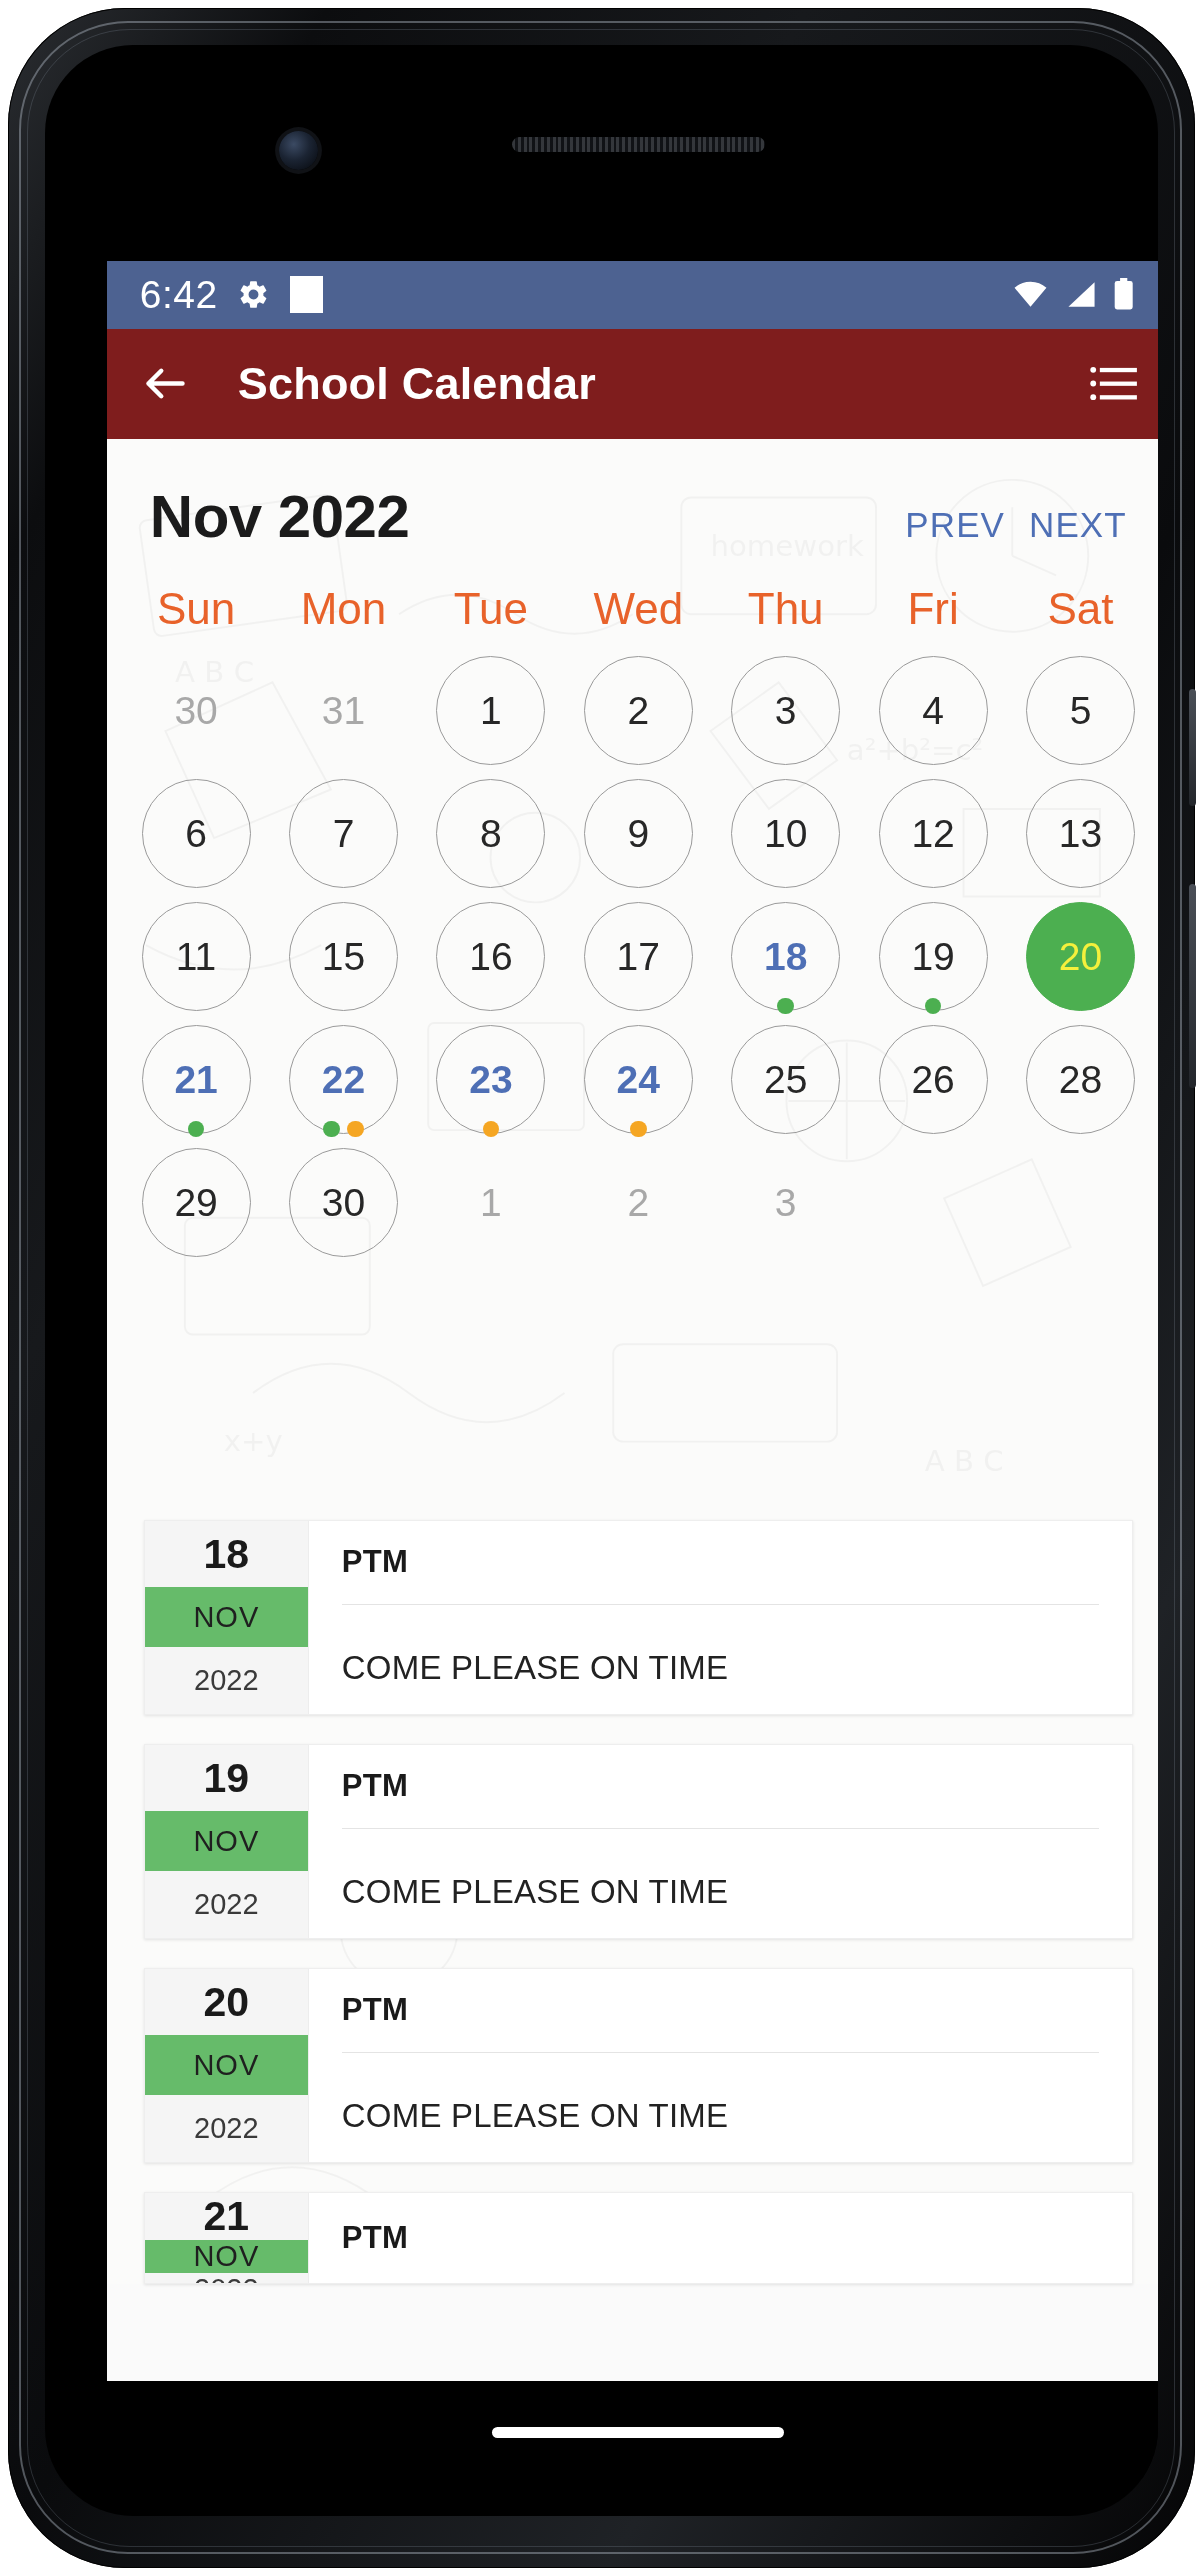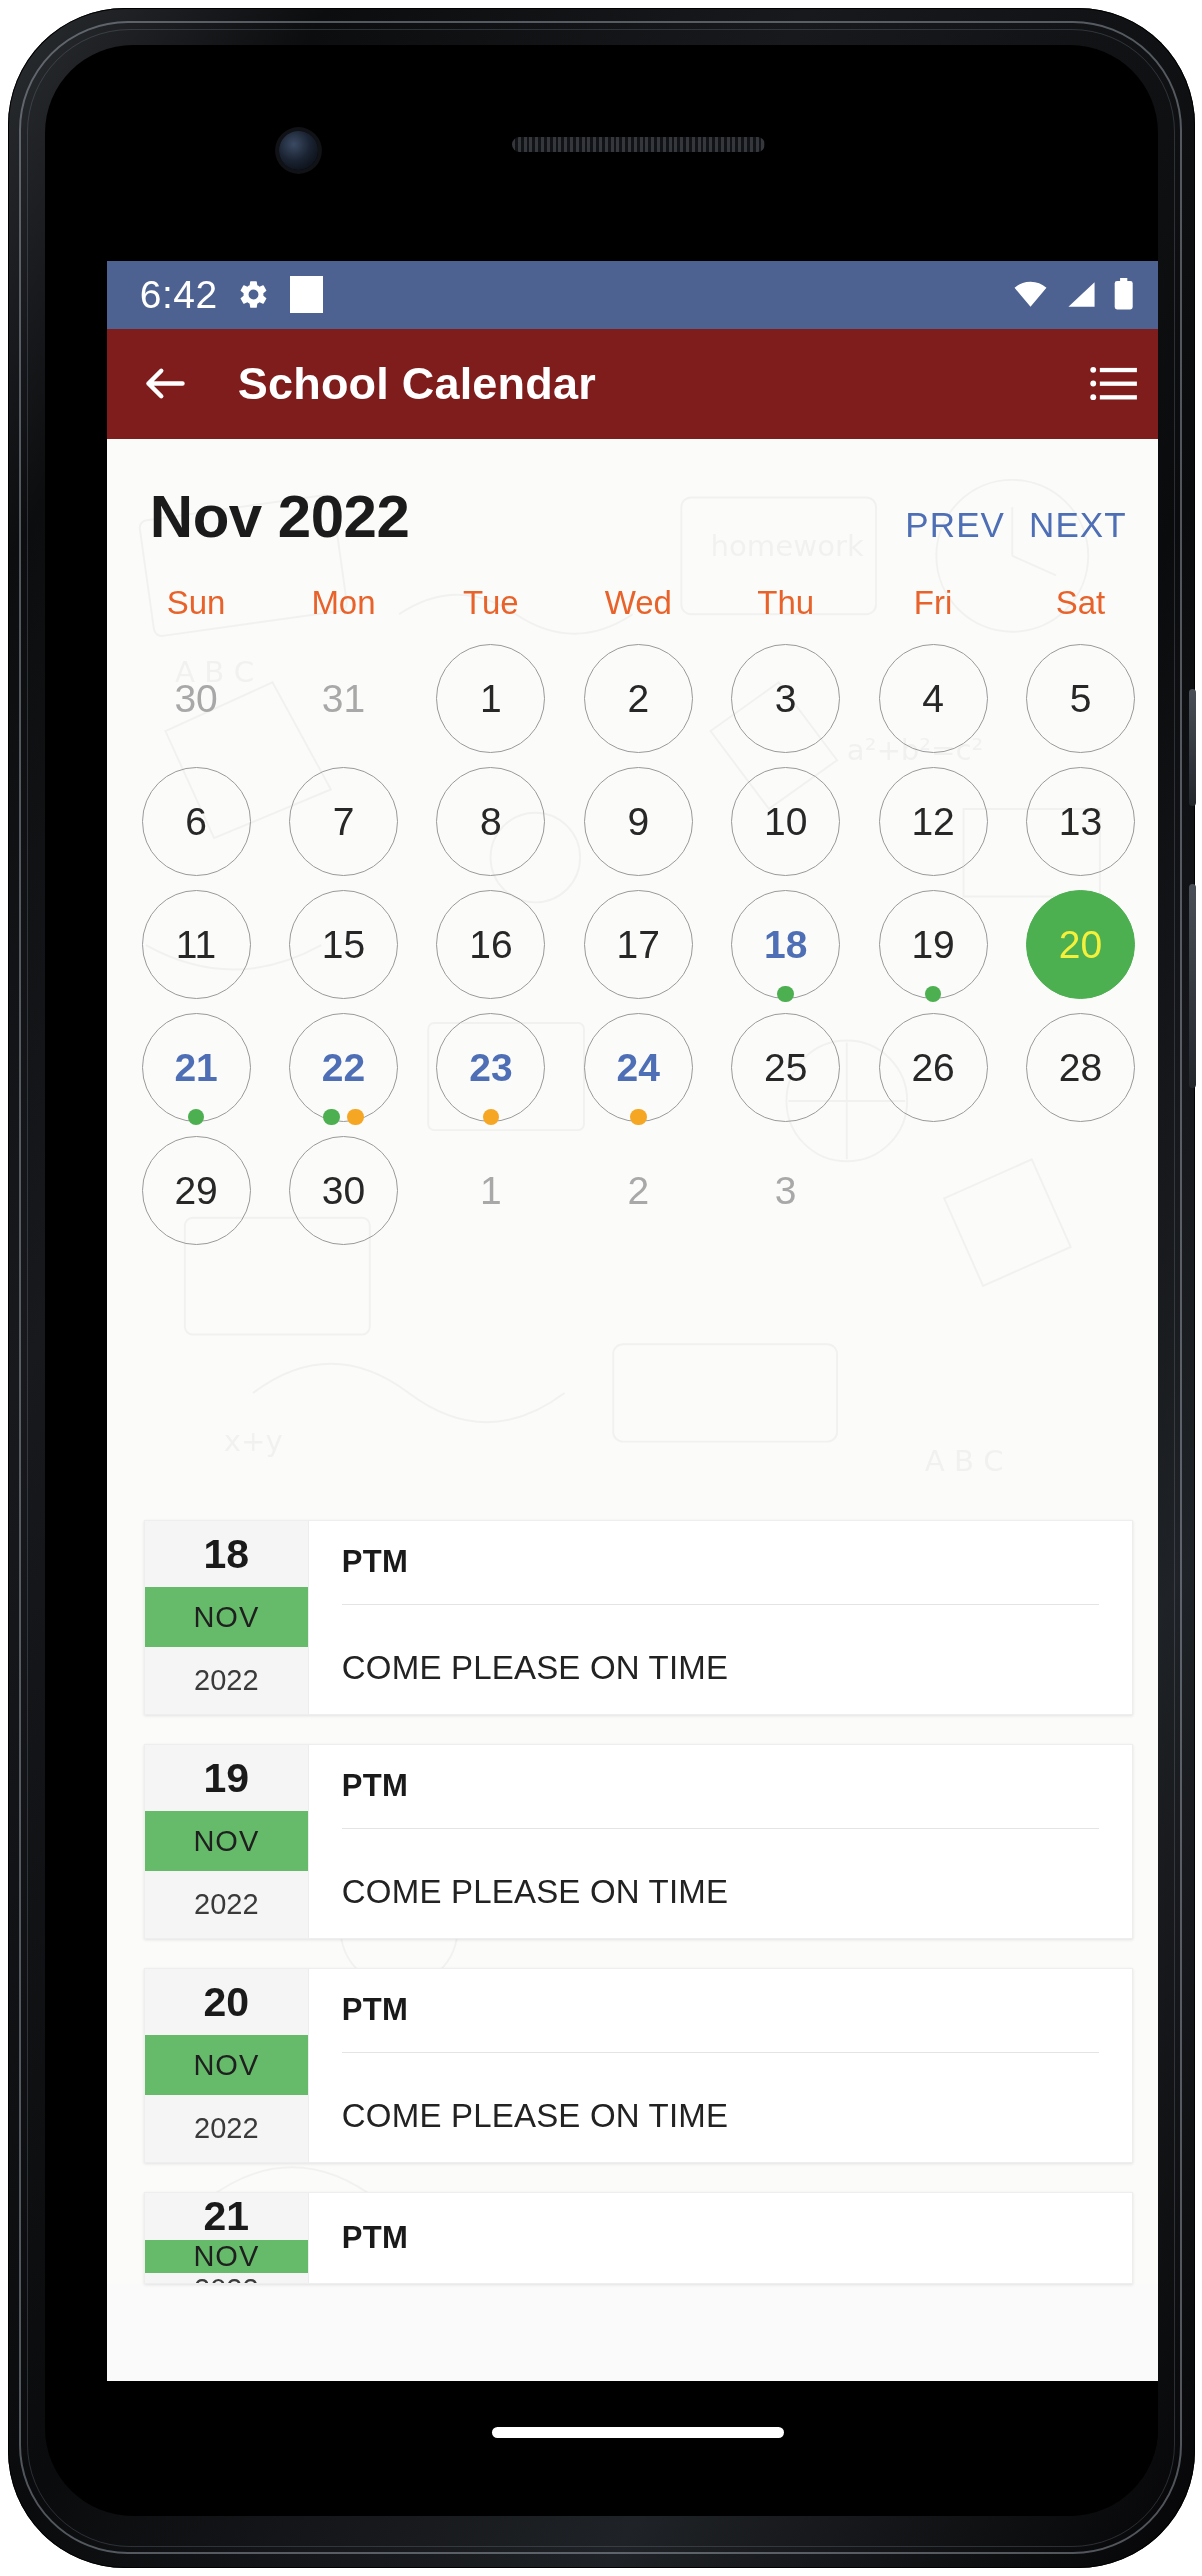--- a/index.html
+++ b/index.html
@@ -131,21 +131,21 @@
     color: #4e6fb5; background: none; border: none;
     font-family: "Liberation Sans", sans-serif; cursor: pointer;
   }
 
   #weekday-row {
     position: relative;
     display: grid; grid-template-columns: repeat(7, 1fr);
     padding: 33px 15.6px 5.8px 15.6px;
   }
   .weekday {
-    text-align: center; font-size: 33px; color: #e8622a; font-weight: 400;
+    text-align: center; font-size: 44px; color: #e8622a; font-weight: 400;
   }
 
   #days-grid {
     position: relative;
     display: grid; grid-template-columns: repeat(7, 1fr);
     row-gap: 0; padding: 9.7px 15.6px 0 15.6px;
   }
   .day-cell {
     height: 123px;
     display: flex; align-items: center; justify-content: center;

